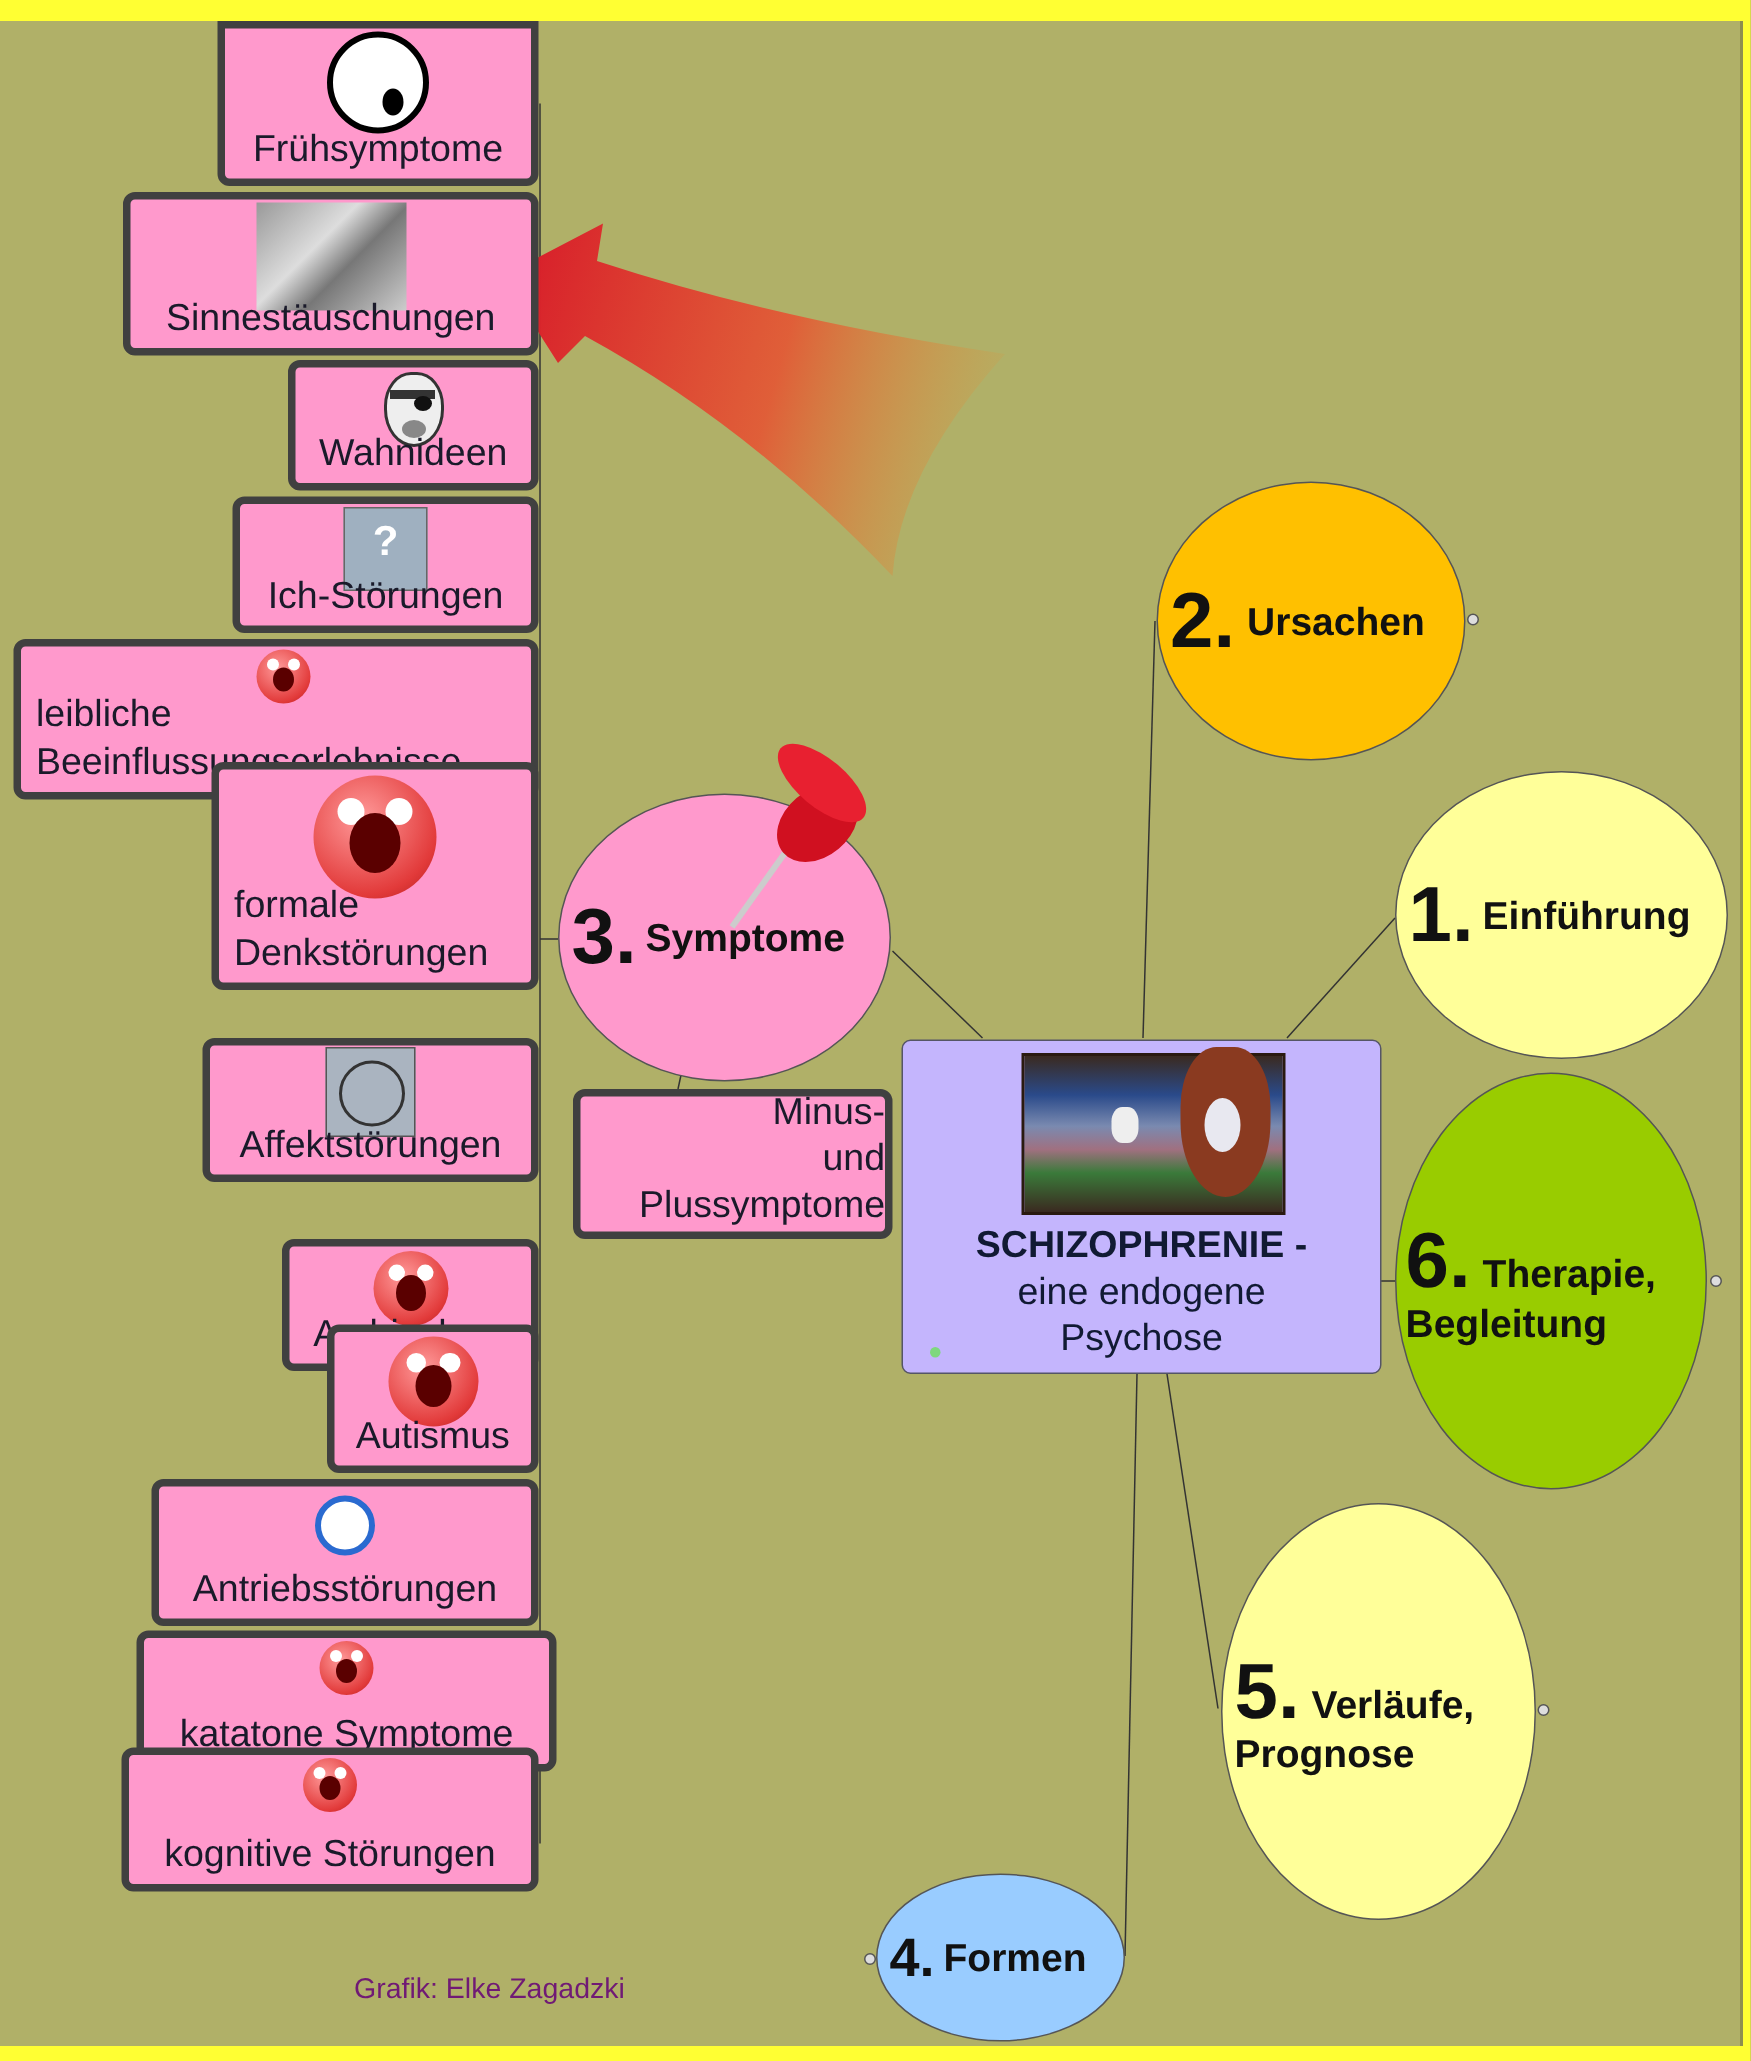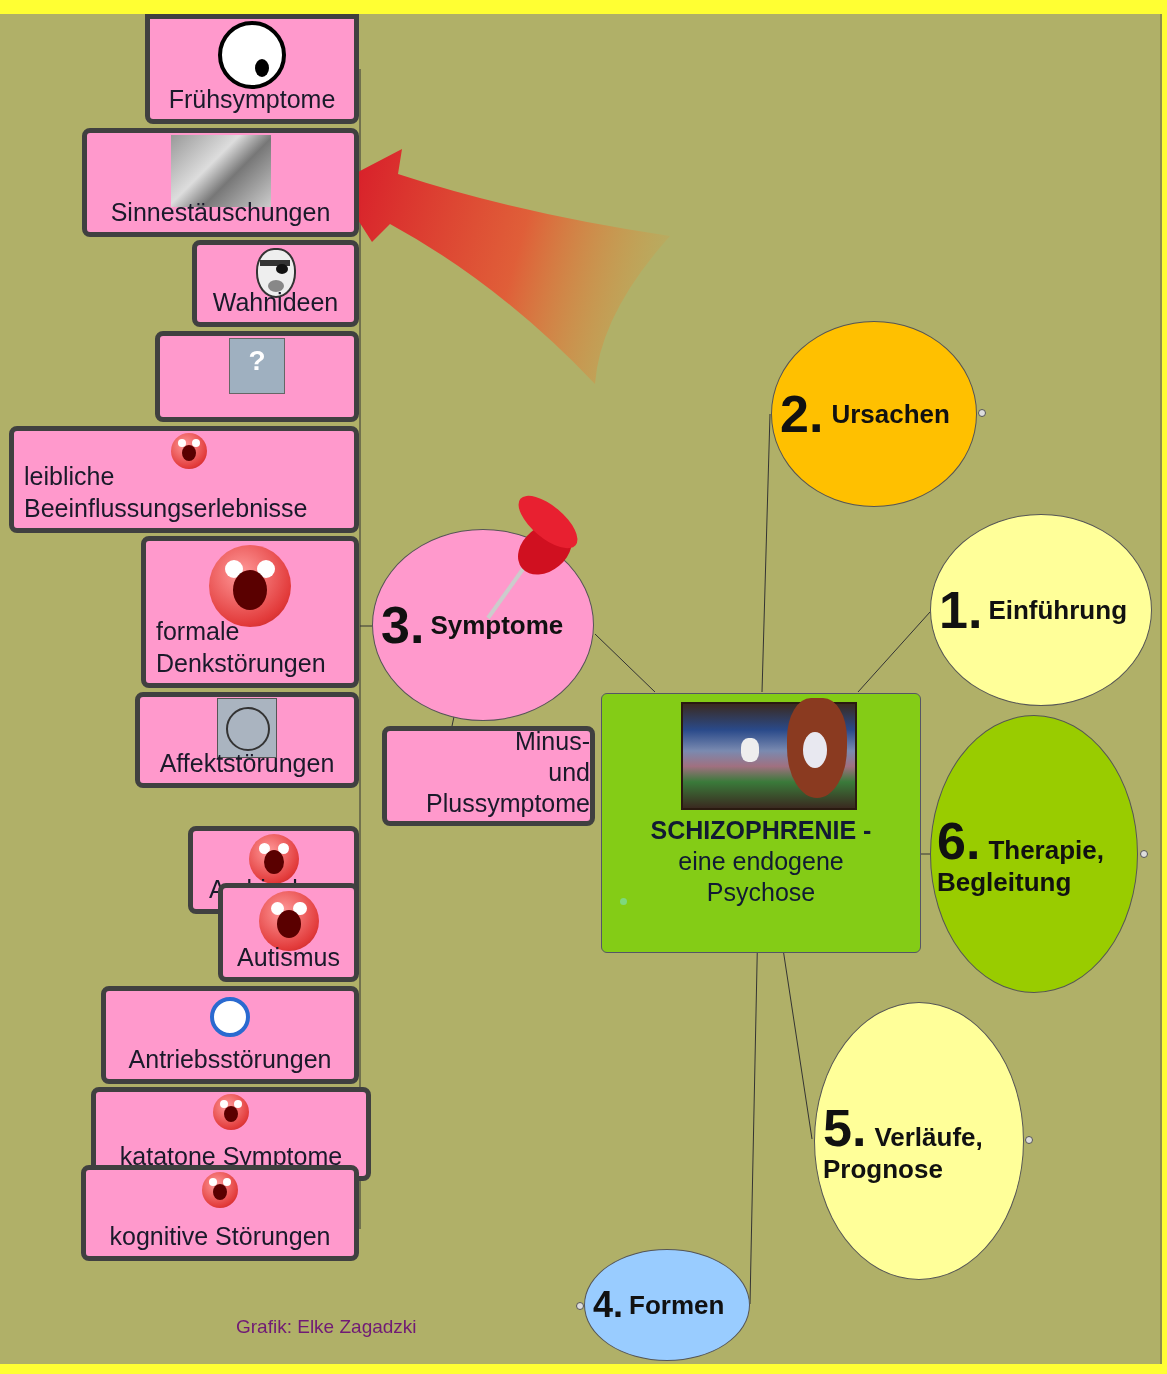--- a/index.html
+++ b/index.html
@@ -60,33 +60,34 @@
     <div class="ico" style="top:3px;width:36px;height:46px;border:2px solid #333;border-radius:45% 45% 50% 50%;background:#eee;">
       <div style="position:absolute;left:2px;top:10px;width:30px;height:6px;background:#333;"></div>
       <div style="position:absolute;left:18px;top:14px;width:12px;height:10px;border-radius:50%;background:#111;"></div>
       <div style="position:absolute;left:10px;top:30px;width:16px;height:12px;border-radius:50%;background:#888;"></div>
     </div>
     <div class="lbl">Wahnideen</div>
   </div>
 
   <div class="node" style="left:155px;top:317px;width:204px;height:91px;">
     <div class="ico" style="top:2px;width:54px;height:54px;background:#9fb0c0;border:1px solid #666;color:#fff;font-size:28px;font-weight:bold;text-align:center;line-height:44px;">?</div>
+    <div class="lbl">Ich-Störungen</div>
   </div>
 
   <div class="node" style="left:9px;top:412px;width:350px;height:107px;">
     <div class="ico face" style="left:175px;top:2px;width:36px;height:36px;">
         <div class="eye" style="left:20%"></div>
         <div class="eye" style="right:20%"></div>
         <div class="mouth" style="width:14px;height:16px;"></div>
       </div>
     <div class="lbl left">leibliche
 Beeinflussungserlebnisse</div>
   </div>
 
-  <div class="node" style="left:141px;top:522px;width:218px;height:152px;">
+  <div class="node" style="left:141px;top:494px;width:218px;height:152px;">
     <div class="ico face" style="top:4px;width:82px;height:82px;">
         <div class="eye" style="left:20%"></div>
         <div class="eye" style="right:20%"></div>
         <div class="mouth" style="width:34px;height:40px;"></div>
       </div>
     <div class="lbl left">formale
 Denkstörungen</div>
   </div>
 
   <div class="node" style="left:135px;top:678px;width:224px;height:96px;">
@@ -146,21 +147,21 @@
     <ellipse cx="545" cy="535" rx="30" ry="22" fill="#d01020" transform="rotate(-40 545 535)"></ellipse>
     <ellipse cx="548" cy="508" rx="36" ry="16" fill="#e82030" transform="rotate(40 548 508)"></ellipse>
   </svg>
 
   <div class="node" style="left:382px;top:712px;width:213px;height:100px;">
     <div class="lbl left" style="bottom:2px;line-height:31px;text-align:right;">Minus-
 und
 Plussymptome</div>
   </div>
 
-  <div style="position:absolute;left:601px;top:679px;width:320px;height:260px;box-sizing:border-box;background:#84cc16;border:1px solid #556;border-radius:6px;text-align:center;">
+  <div style="position:absolute;left:601px;top:679px;width:320px;height:223px;box-sizing:border-box;background:#c4b5fd;border:1px solid #556;border-radius:6px;text-align:center;">
     <div style="position:absolute;left:79px;top:8px;width:176px;height:108px;background:linear-gradient(180deg,#3a2a20 0%,#2a4a8a 25%,#7a8ab0 45%,#a07080 60%,#3a7a3a 75%,#3a2a20 100%);border:2px solid #2a1a10;box-sizing:border-box;">
       <div style="position:absolute;left:104px;top:-6px;width:60px;height:100px;border-radius:40% 40% 50% 50%;background:#8a3a20;"></div>
       <div style="position:absolute;left:120px;top:28px;width:24px;height:36px;border-radius:50%;background:#e8e8f0;"></div>
       <div style="position:absolute;left:58px;top:34px;width:18px;height:24px;border-radius:40%;background:#eee;"></div>
     </div>
     <div style="position:absolute;left:0;right:0;top:122px;font-size:25px;font-weight:bold;color:#111a33;">SCHIZOPHRENIE -</div>
     <div style="position:absolute;left:0;right:0;top:152px;font-size:25px;color:#111a33;white-space:pre-line;line-height:31px;">eine endogene
 Psychose</div>
     <div style="position:absolute;left:18px;top:204px;width:7px;height:7px;border-radius:50%;background:#7ed87e;"></div>
   </div>

